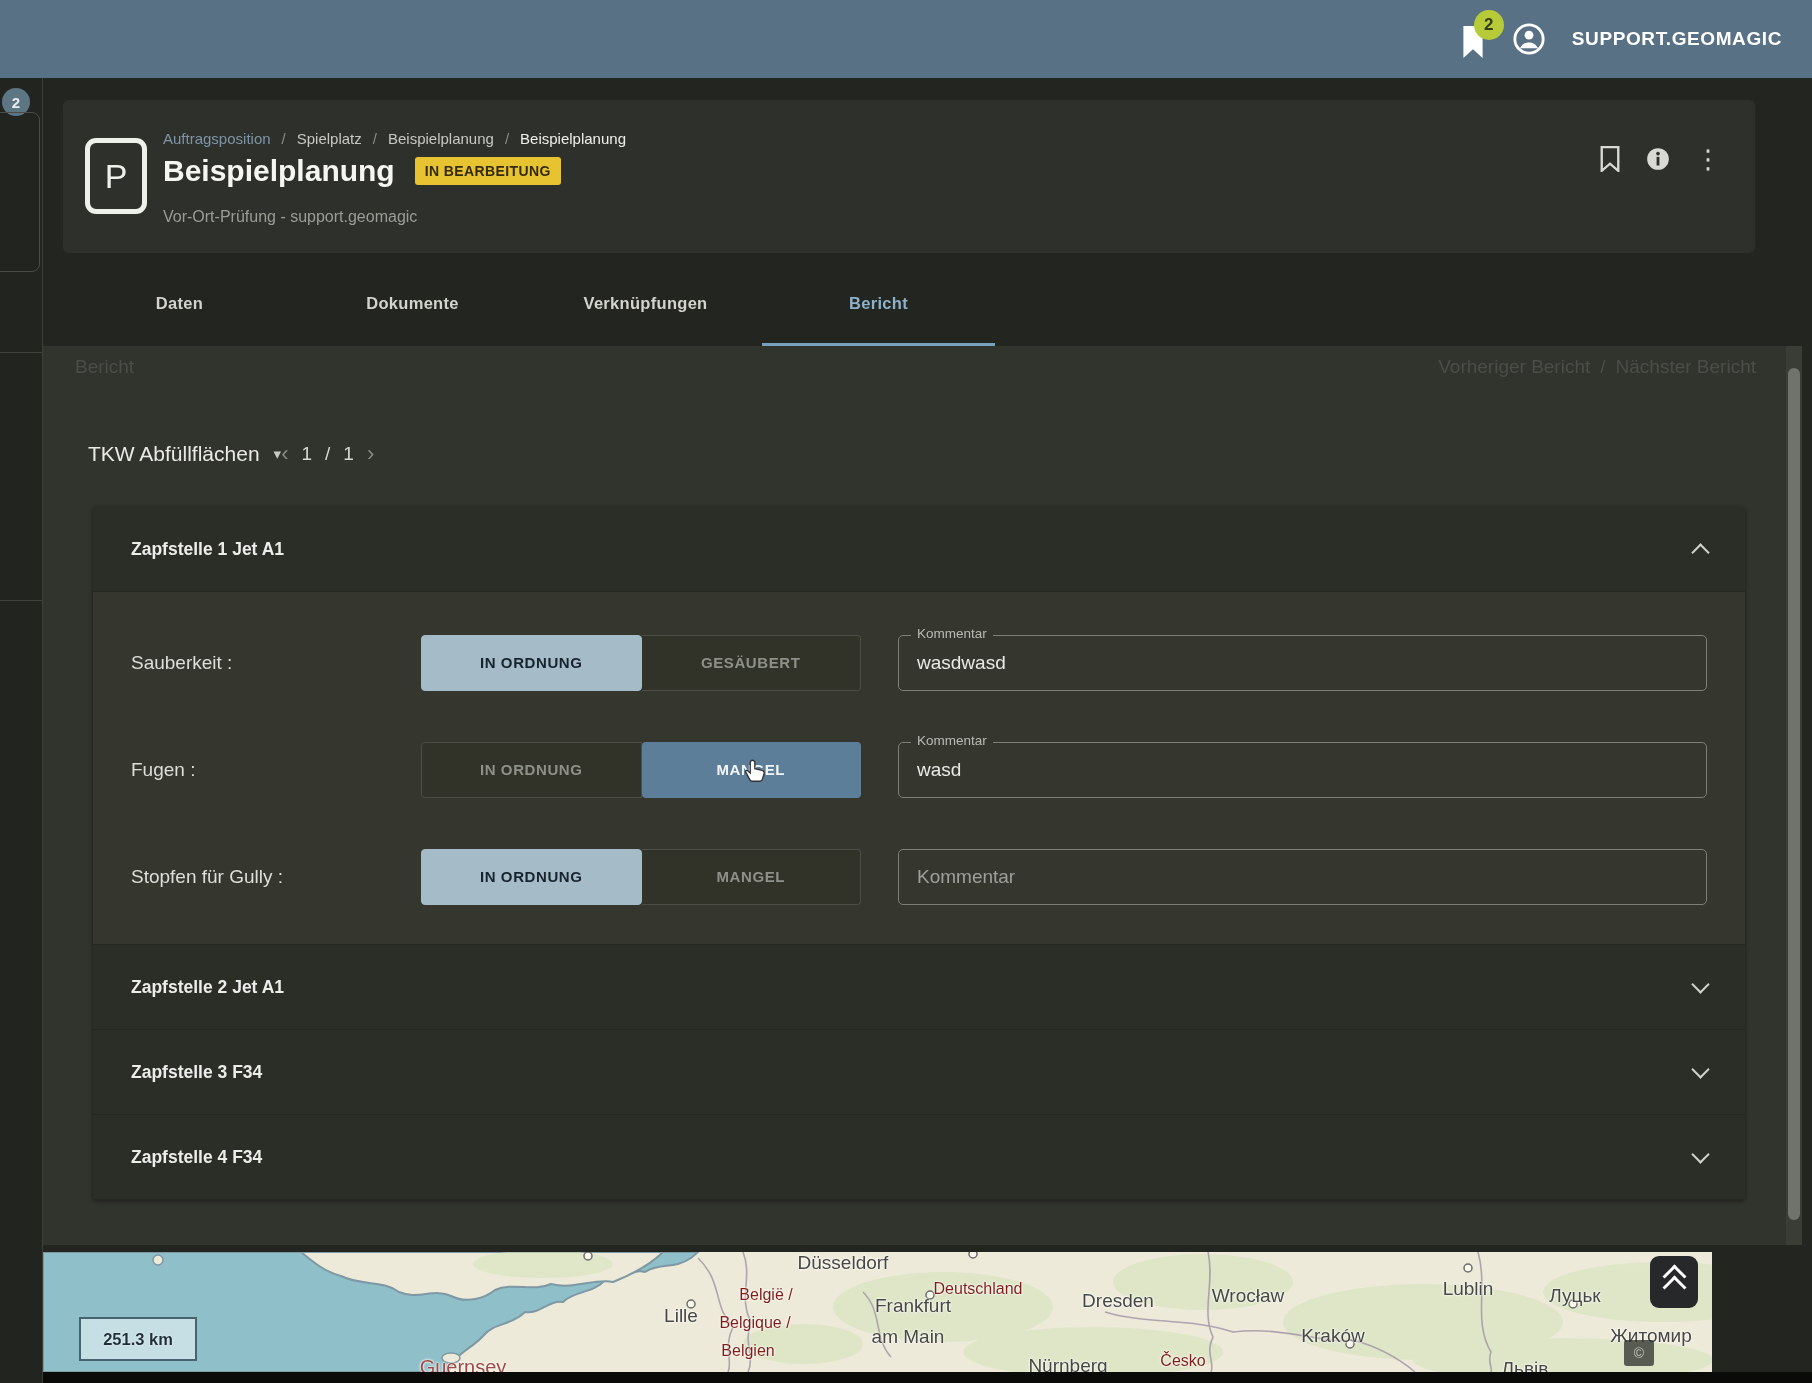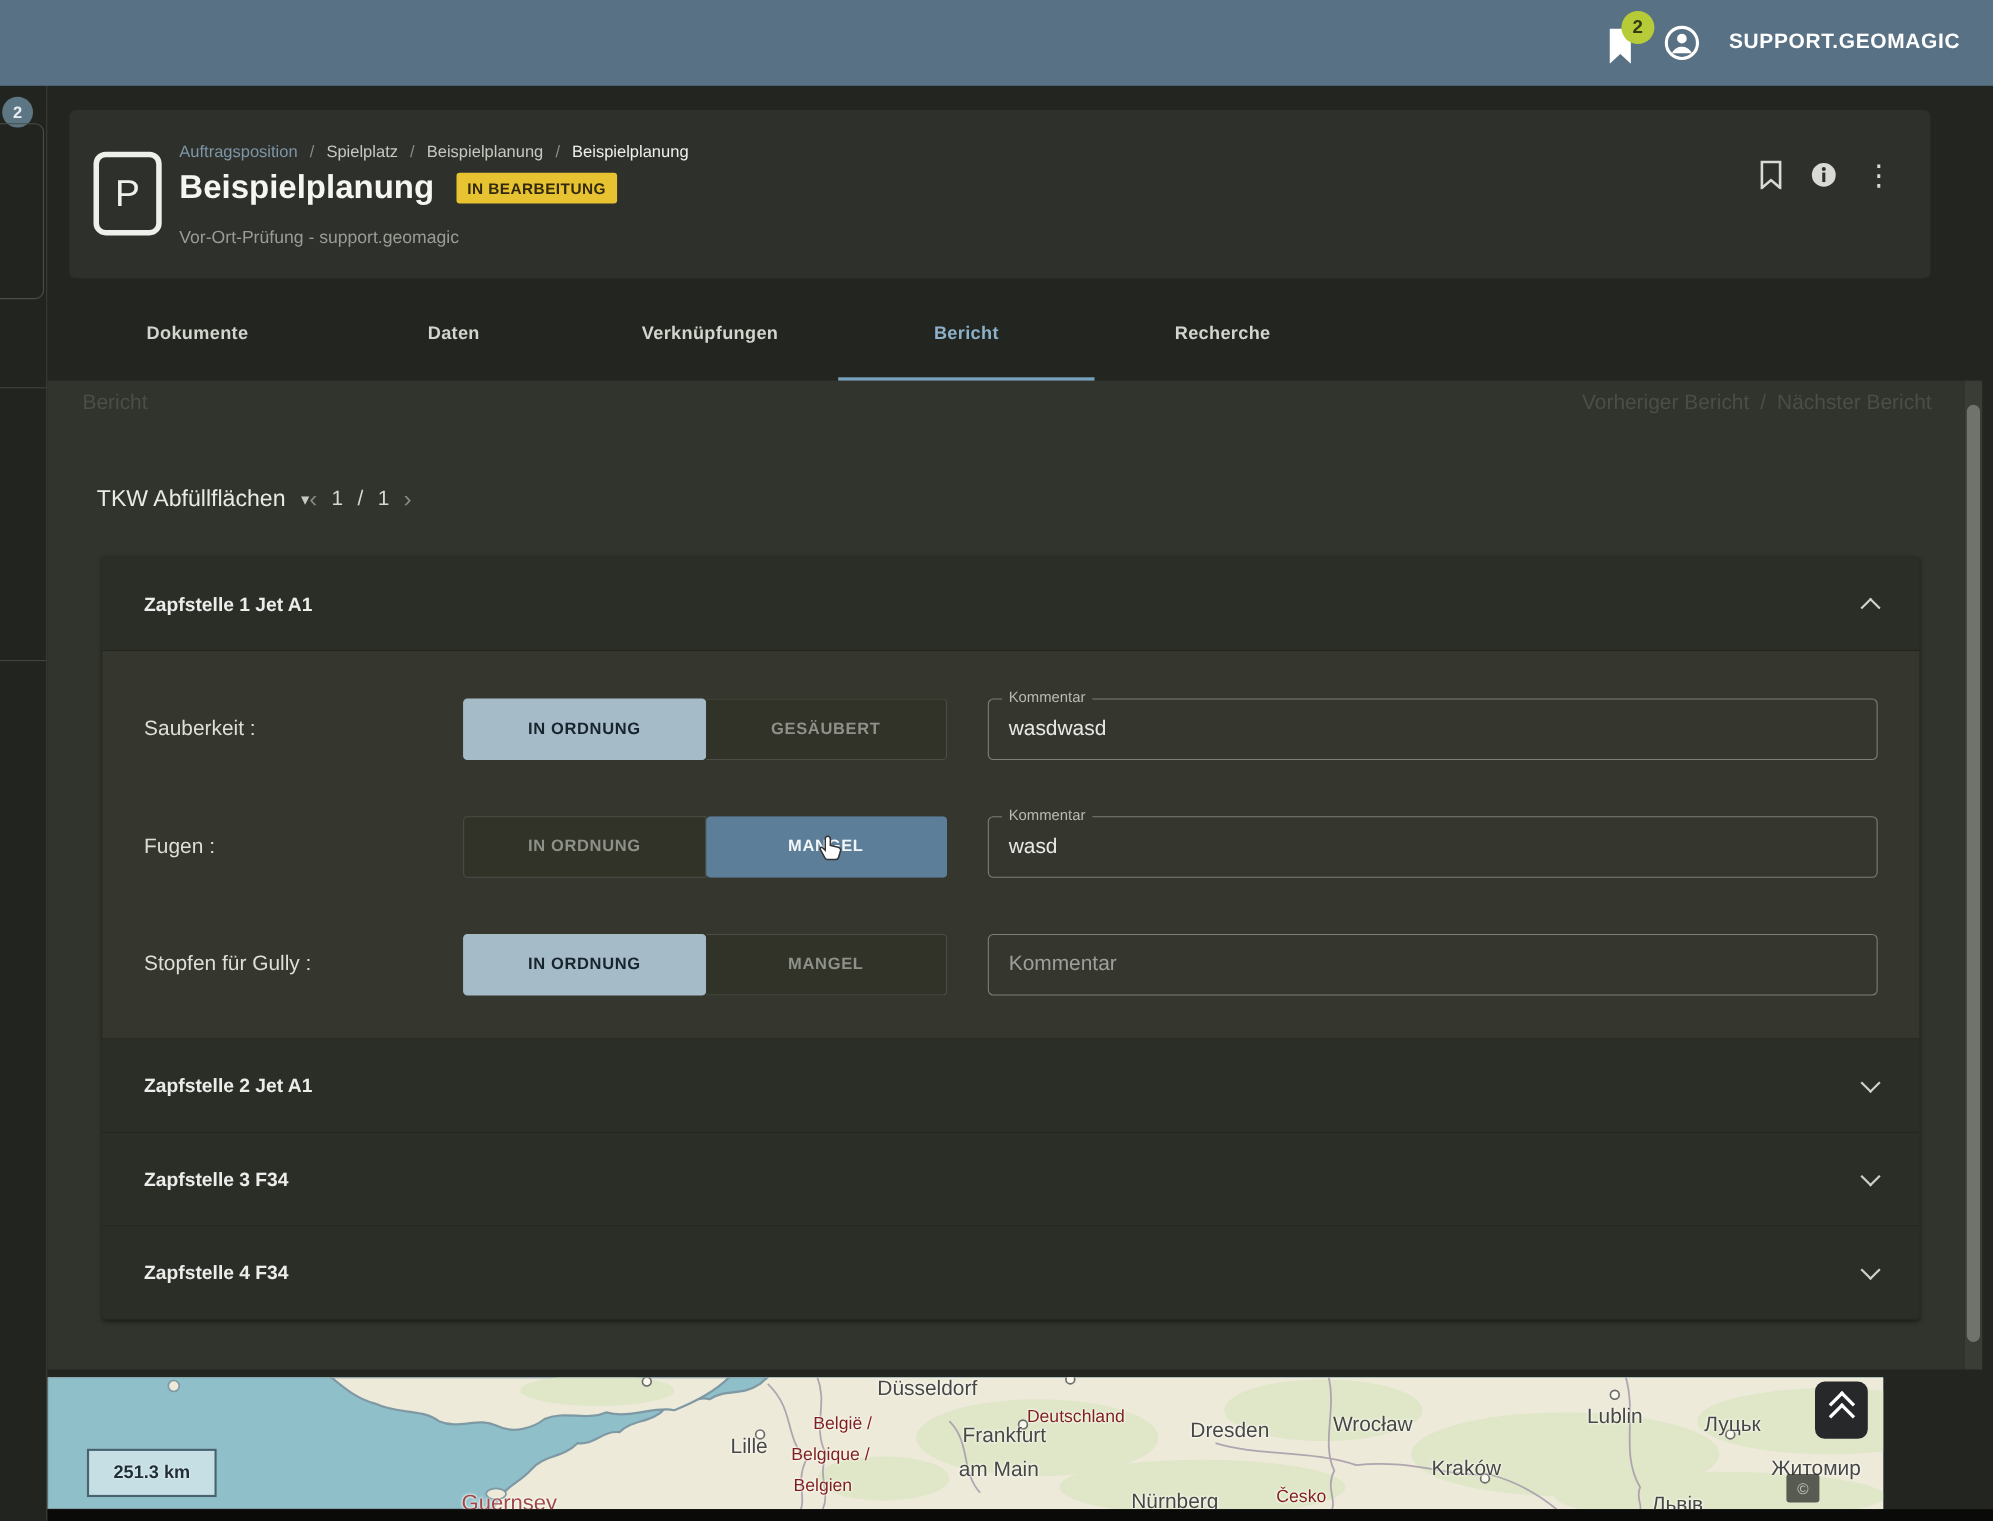--- a/index.html
+++ b/index.html
@@ -177,33 +177,30 @@
         <circle cx="12" cy="12" r="10" fill="#d9dad5"></circle>
         <circle cx="12" cy="7" r="1.7" fill="#2e302b"></circle>
         <rect x="10.7" y="10" width="2.6" height="8" fill="#2e302b"></rect>
       </svg>
       <span class="kebab">⋮</span>
     </div>
   </section>
 
   <nav class="tabs" id="tabs">
       <div class="tab">
+        <span>Daten</span>
+      </div>
+      <div class="tab">
         <span>Dokumente</span>
-      </div>
-      <div class="tab">
-        <span>Daten</span>
       </div>
       <div class="tab">
         <span>Verknüpfungen</span>
       </div>
       <div class="tab active">
         <span>Bericht</span>
-      </div>
-      <div class="tab">
-        <span>Recherche</span>
       </div>
     </nav>
 
   <section class="panel">
     <div class="faded-row">
       <span>Bericht</span>
       <span class="faded-right">
         <span>Vorheriger Bericht</span>
         <span>/</span>
         <span>Nächster Bericht</span>

